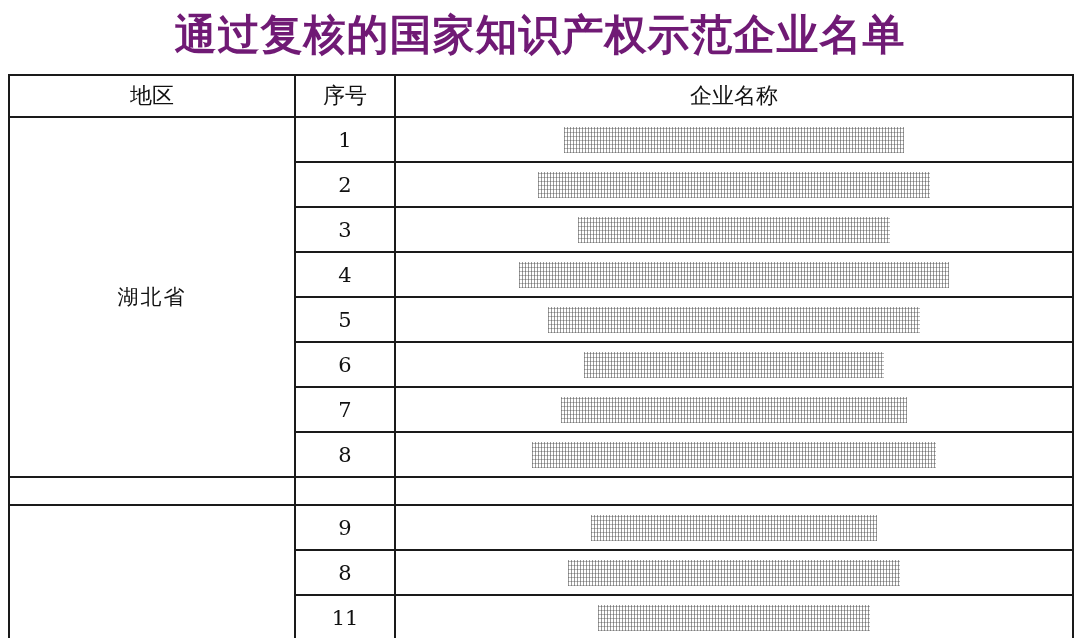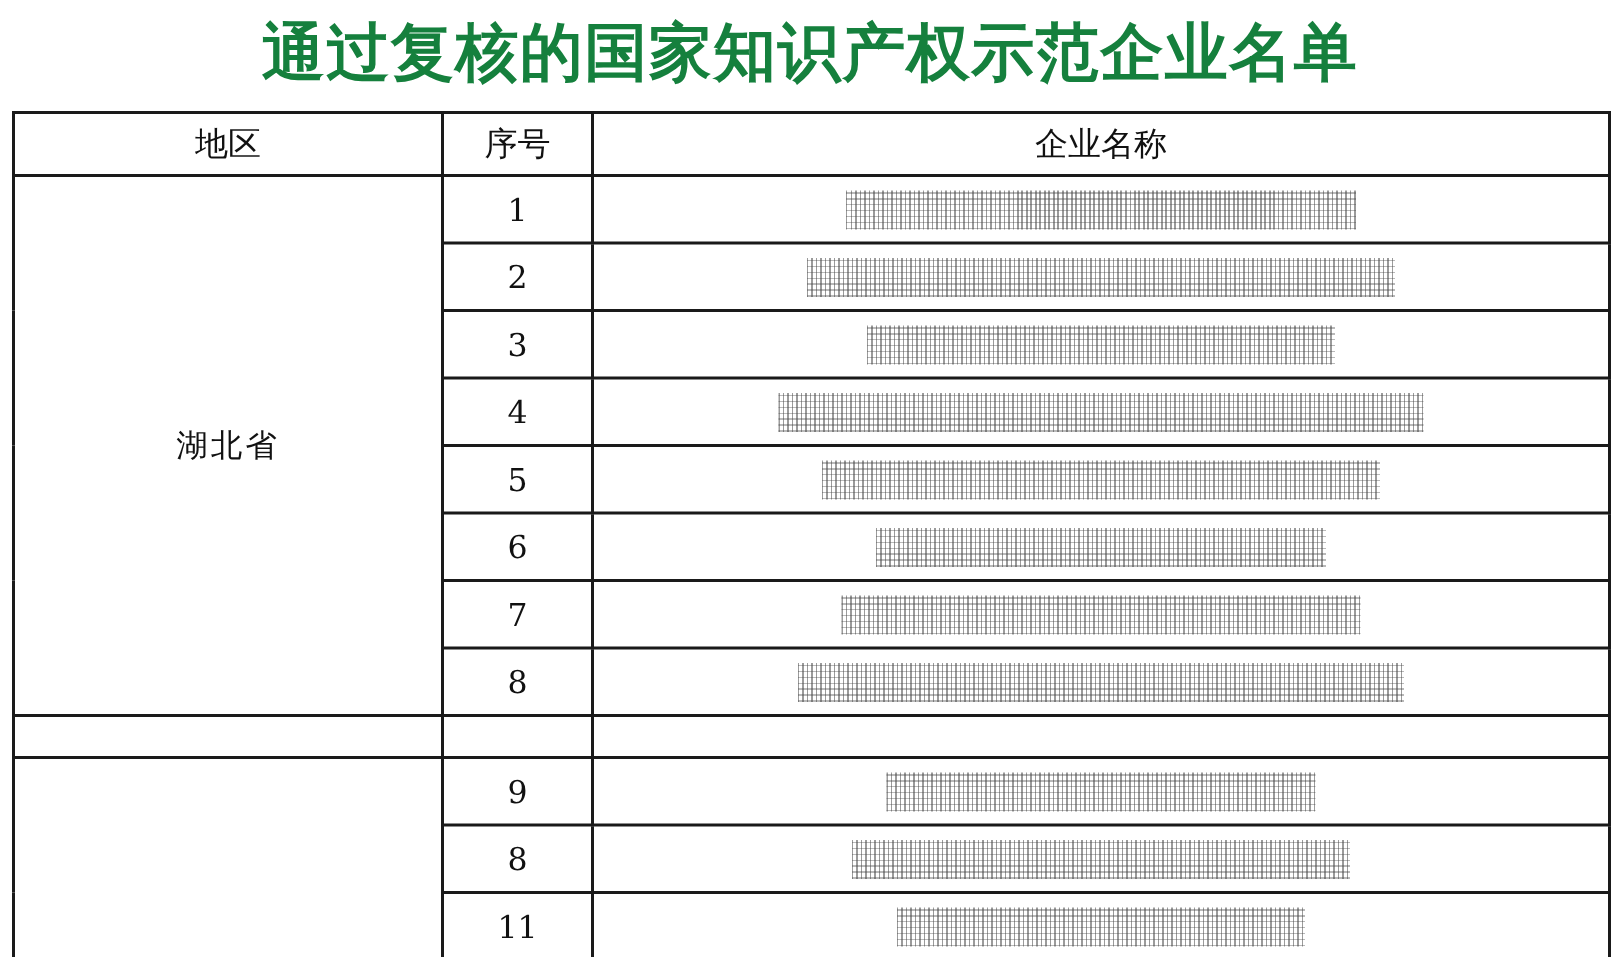--- a/index.html
+++ b/index.html
@@ -25,21 +25,21 @@
     top: 6px;
     left: 0;
     width: 1080px;
     text-align: center;
     font-family: "DejaVu Serif", "Liberation Serif", serif;
     font-weight: bold;
     font-size: 42px;
     letter-spacing: 1px;
     line-height: 58px;
     white-space: nowrap;
-    color: #15803d;
+    color: #701a75;
   }
   .table-wrap {
     position: absolute;
     top: 74px;
     left: 8px;
     width: 1064px;
   }
   table.listing {
     border-collapse: collapse;
     table-layout: fixed;

